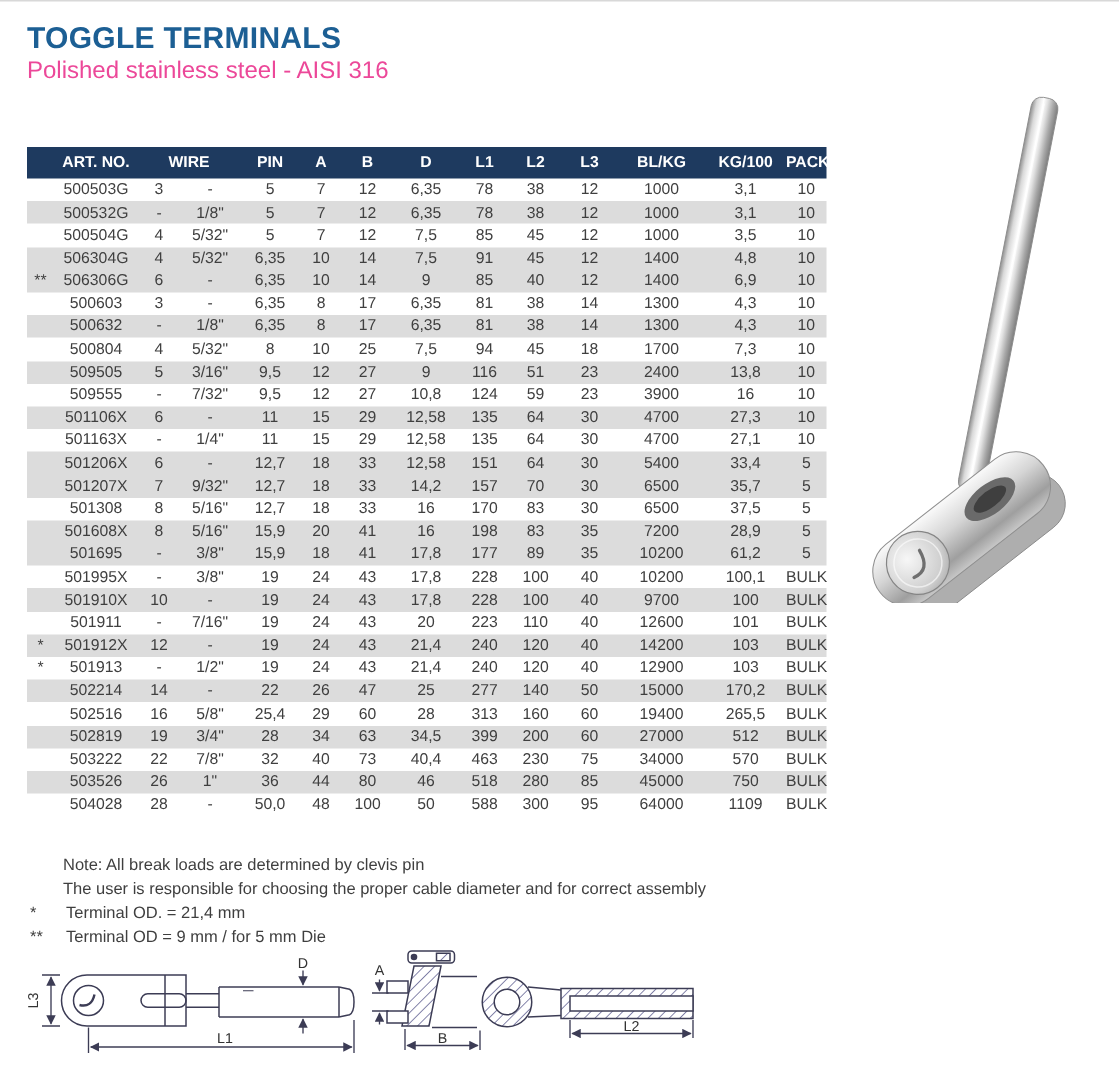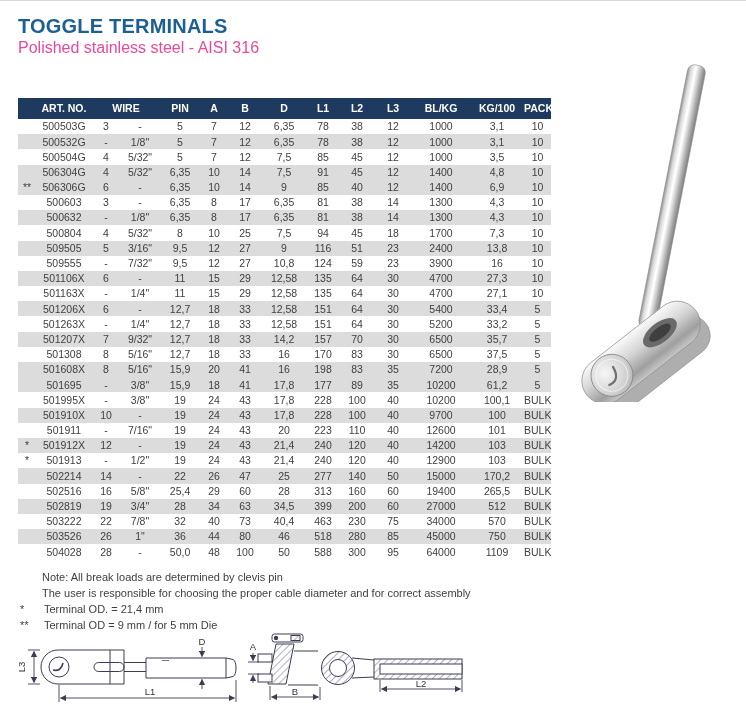--- a/index.html
+++ b/index.html
@@ -319,36 +319,20 @@
           <td>18</td>
           <td>33</td>
           <td>12,58</td>
           <td>151</td>
           <td>64</td>
           <td>30</td>
           <td>5400</td>
           <td>33,4</td>
           <td>5</td>
         </tr>
-        <tr>
-          <td></td>
-          <td>501263X</td>
-          <td>-</td>
-          <td>1/4"</td>
-          <td>12,7</td>
-          <td>18</td>
-          <td>33</td>
-          <td>12,58</td>
-          <td>151</td>
-          <td>64</td>
-          <td>30</td>
-          <td>5200</td>
-          <td>33,2</td>
-          <td>5</td>
-        </tr>
         <tr class="stripe">
           <td></td>
           <td>501207X</td>
           <td>7</td>
           <td>9/32"</td>
           <td>12,7</td>
           <td>18</td>
           <td>33</td>
           <td>14,2</td>
           <td>157</td>

